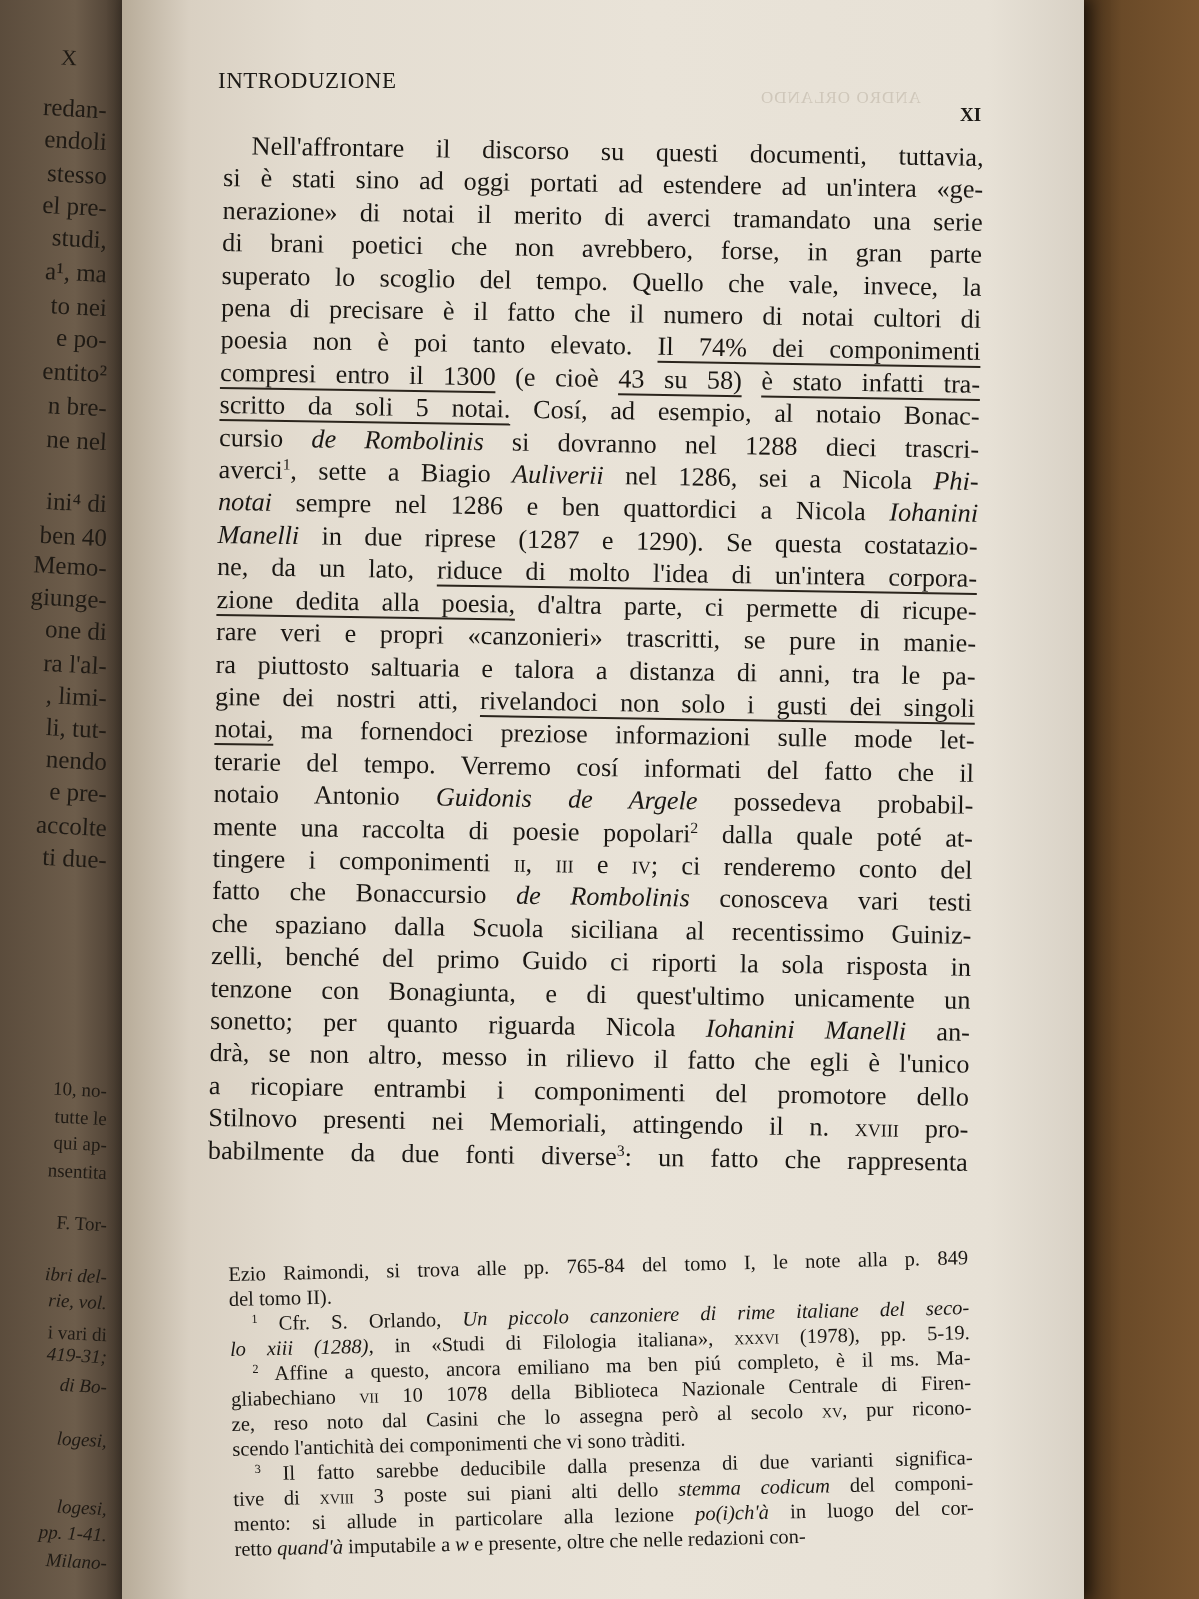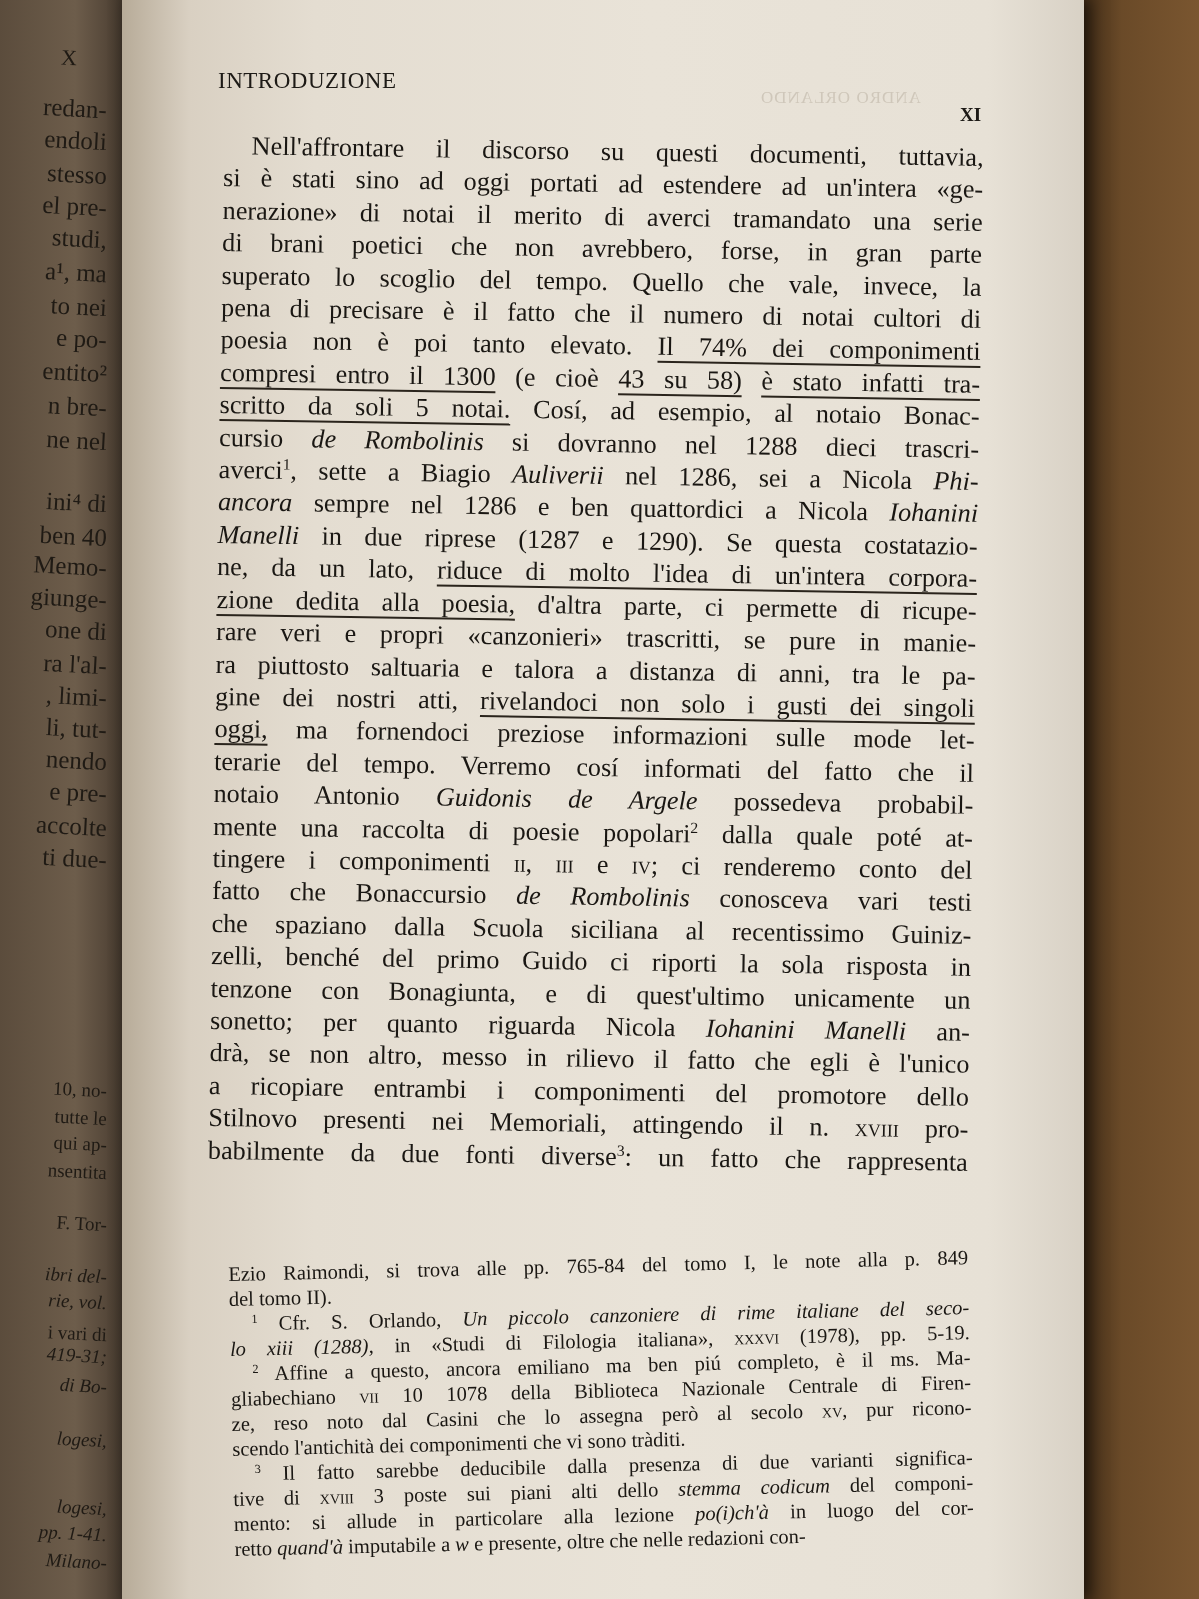--- a/index.html
+++ b/index.html
@@ -124,28 +124,28 @@
     <span class="ln"><span>si è stati sino ad oggi portati ad estendere ad un'intera «ge-</span></span>
     <span class="ln"><span>nerazione» di notai il merito di averci tramandato una serie</span></span>
     <span class="ln"><span>di brani poetici che non avrebbero, forse, in gran parte</span></span>
     <span class="ln"><span>superato lo scoglio del tempo. Quello che vale, invece, la</span></span>
     <span class="ln"><span>pena di precisare è il fatto che il numero di notai cultori di</span></span>
     <span class="ln"><span>poesia non è poi tanto elevato. </span><span class="u">Il 74% dei componimenti</span></span>
     <span class="ln"><span class="u">compresi entro il 1300</span><span> (e cioè </span><span class="u">43 su 58)</span><span> </span><span class="u">è stato infatti tra-</span></span>
     <span class="ln"><span class="u">scritto da soli 5 notai.</span><span> Cosí, ad esempio, al notaio Bonac-</span></span>
     <span class="ln"><span>cursio </span><i>de Rombolinis</i><span> si dovranno nel 1288 dieci trascri-</span></span>
     <span class="ln"><span>averci</span><sup>1</sup><span>, sette a Biagio </span><i>Auliverii</i><span> nel 1286, sei a Nicola </span><i>Phi-</i></span>
-    <span class="ln"><i>ancora</i><span> sempre nel 1286 e ben quattordici a Nicola </span><i>Iohanini</i></span>
+    <span class="ln"><i>notai</i><span> sempre nel 1286 e ben quattordici a Nicola </span><i>Iohanini</i></span>
     <span class="ln"><i>Manelli</i><span> in due riprese (1287 e 1290). Se questa costatazio-</span></span>
     <span class="ln"><span>ne, da un lato, </span><span class="u">riduce di molto l'idea di un'intera corpora-</span></span>
     <span class="ln"><span class="u">zione dedita alla poesia,</span><span> d'altra parte, ci permette di ricupe-</span></span>
     <span class="ln"><span>rare veri e propri «canzonieri» trascritti, se pure in manie-</span></span>
     <span class="ln"><span>ra piuttosto saltuaria e talora a distanza di anni, tra le pa-</span></span>
     <span class="ln"><span>gine dei nostri atti, </span><span class="u">rivelandoci non solo i gusti dei singoli</span></span>
-    <span class="ln"><span class="u">oggi,</span><span> ma fornendoci preziose informazioni sulle mode let-</span></span>
+    <span class="ln"><span class="u">notai,</span><span> ma fornendoci preziose informazioni sulle mode let-</span></span>
     <span class="ln"><span>terarie del tempo. Verremo cosí informati del fatto che il</span></span>
     <span class="ln"><span>notaio Antonio </span><i>Guidonis de Argele</i><span> possedeva probabil-</span></span>
     <span class="ln"><span>mente una raccolta di poesie popolari</span><sup>2</sup><span> dalla quale poté at-</span></span>
     <span class="ln"><span>tingere i componimenti </span><span class="sc">ii, iii</span><span> e </span><span class="sc">iv</span><span>; ci renderemo conto del</span></span>
     <span class="ln"><span>fatto che Bonaccursio </span><i>de Rombolinis</i><span> conosceva vari testi</span></span>
     <span class="ln"><span>che spaziano dalla Scuola siciliana al recentissimo Guiniz-</span></span>
     <span class="ln"><span>zelli, benché del primo Guido ci riporti la sola risposta in</span></span>
     <span class="ln"><span>tenzone con Bonagiunta, e di quest'ultimo unicamente un</span></span>
     <span class="ln"><span>sonetto; per quanto riguarda Nicola </span><i>Iohanini Manelli</i><span> an-</span></span>
     <span class="ln"><span>drà, se non altro, messo in rilievo il fatto che egli è l'unico</span></span>

